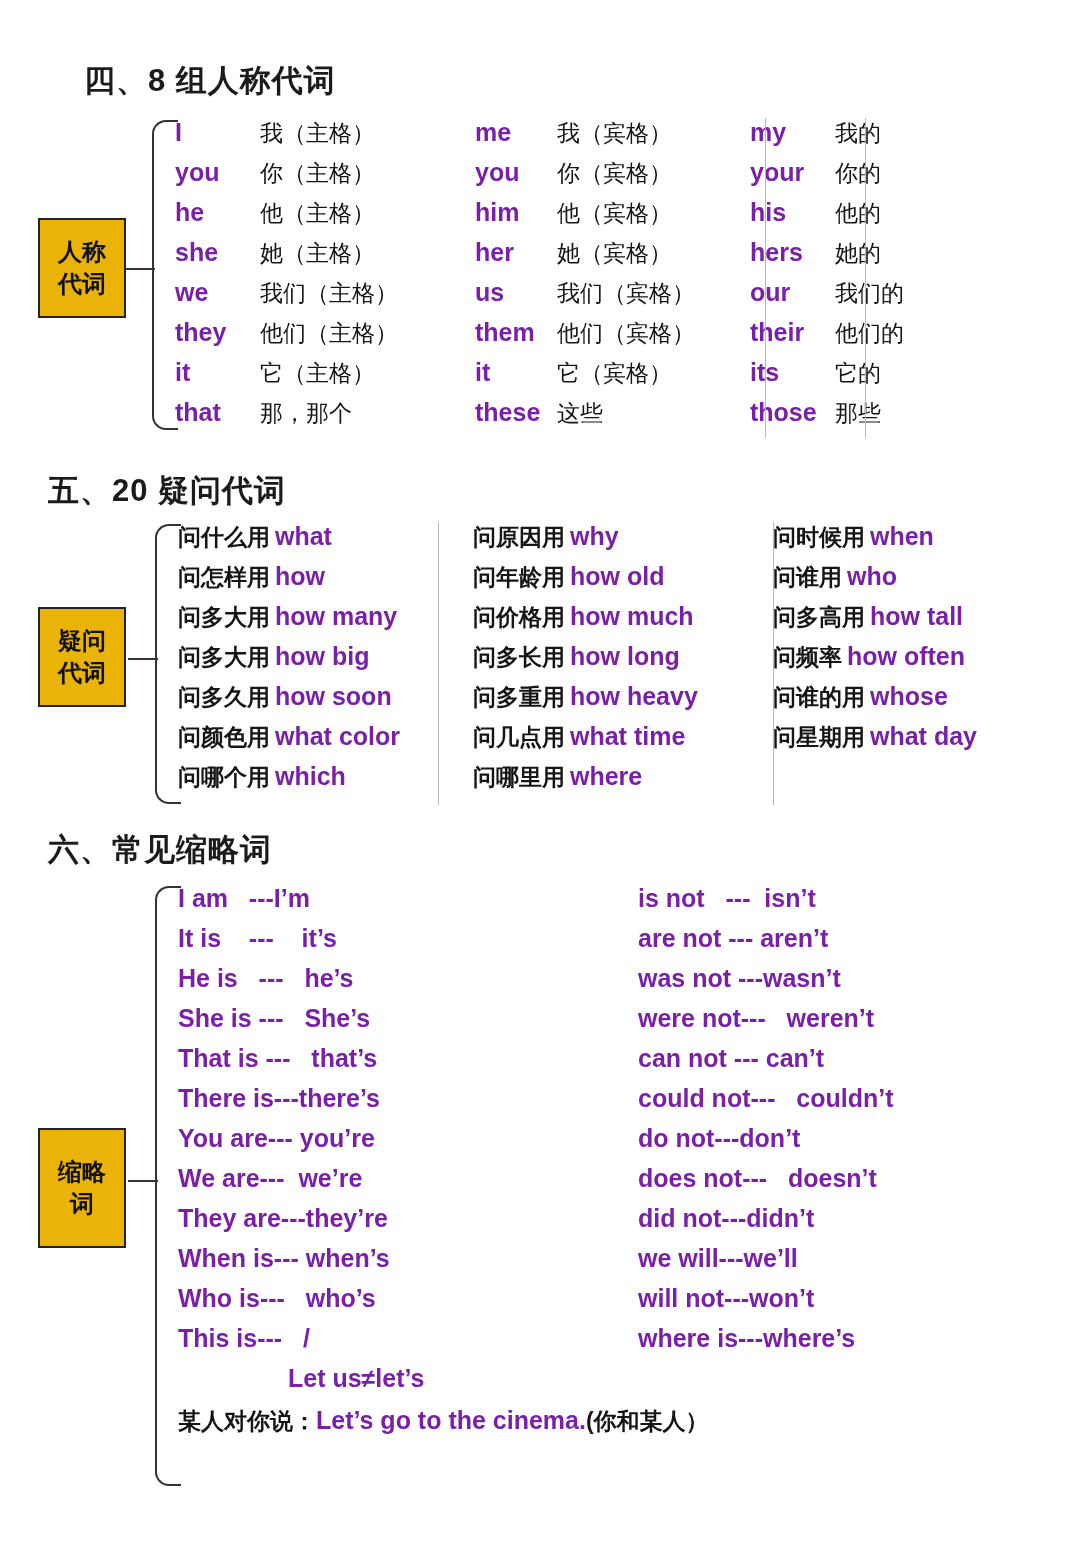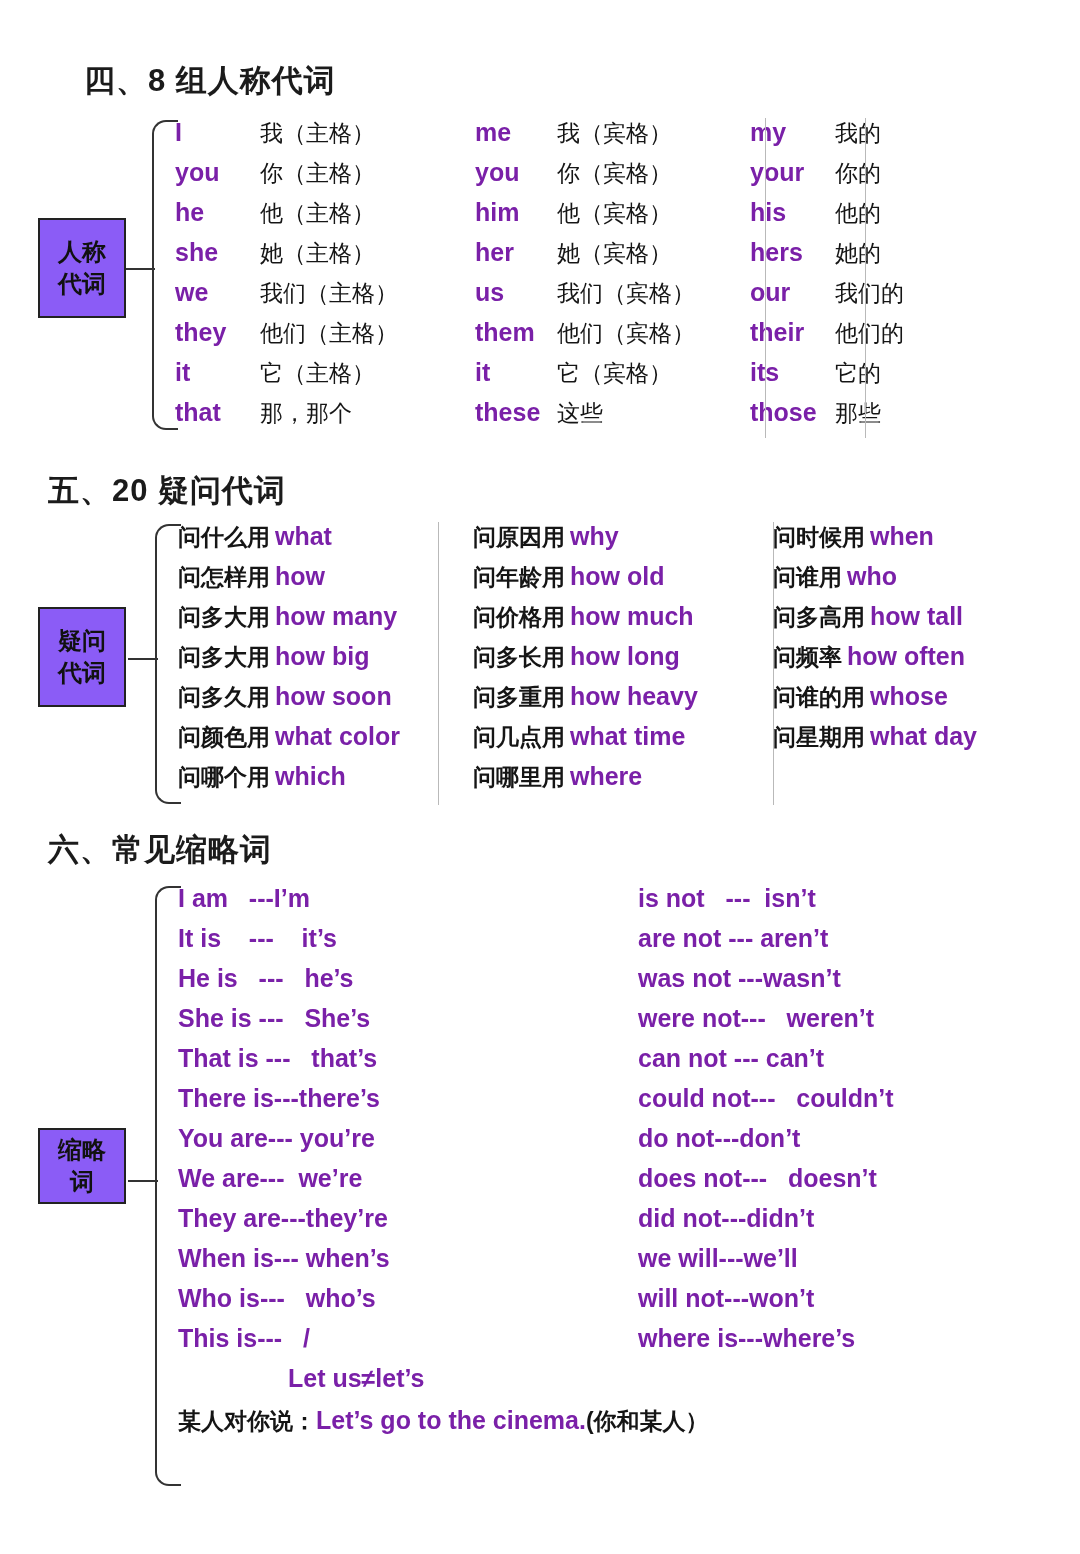--- a/index.html
+++ b/index.html
@@ -40,21 +40,21 @@
     border: 2px solid #222;
     box-sizing: border-box;
     display: flex;
     flex-direction: column;
     align-items: center;
     justify-content: center;
     font-size: 24px;
     font-weight: 700;
     color: #111;
     line-height: 1.35;
-    background: #8b5cf6;
+    background: #eab308;
   }
   .label-box span { display: block; }
 
   
   .brace {
     position: absolute;
     border-left: 2px solid #333;
     border-top: 2px solid #333;
     border-bottom: 2px solid #333;
     border-right: none;
@@ -433,21 +433,21 @@
         <span class="q-zh"></span>
         <span class="q-en"></span>
       </div>
     </div>
   </div>
 
   <div class="section-heading" id="sec6-heading">六、常见缩略词</div>
 
   <div class="brace" style="left:155px; top:886px; width:26px; height:600px;"></div>
   <div class="brace-stub" style="left:128px; top:1180px; width:30px;"></div>
-  <div class="label-box" style="left:38px; top:1128px; width:88px; height:76px;text-align:center;">
+  <div class="label-box" style="left:38px; top:1128px; width:88px; height:120px;text-align:center;">
     <span>缩略</span>
     <span>词</span>
   </div>
 
   <div id="sec6-grid">
     <div class="c-row">
       <div class="c-cell">I am   ---I’m</div>
       <div class="c-cell right">is not   ---  isn’t</div>
     </div>
     <div class="c-row">

